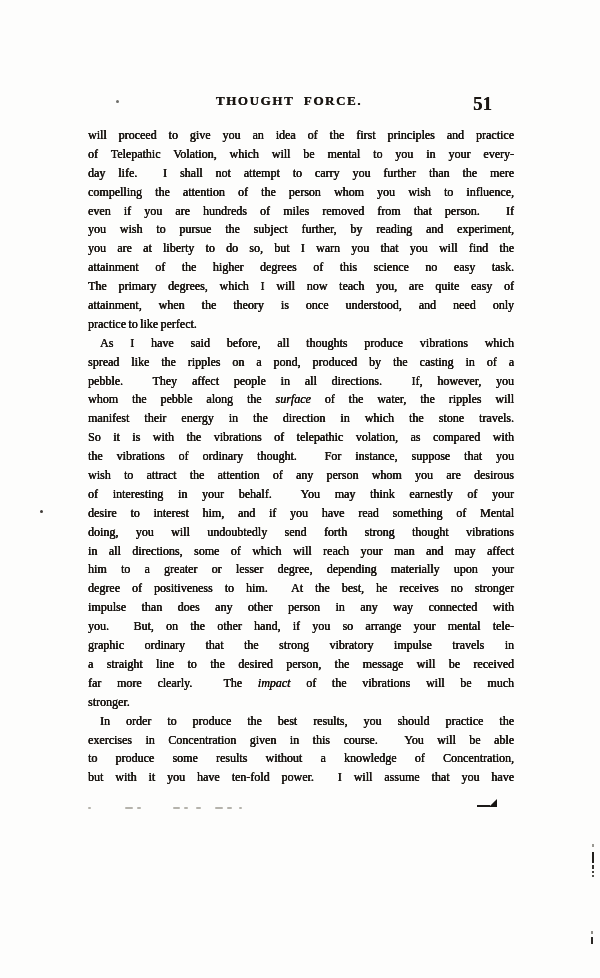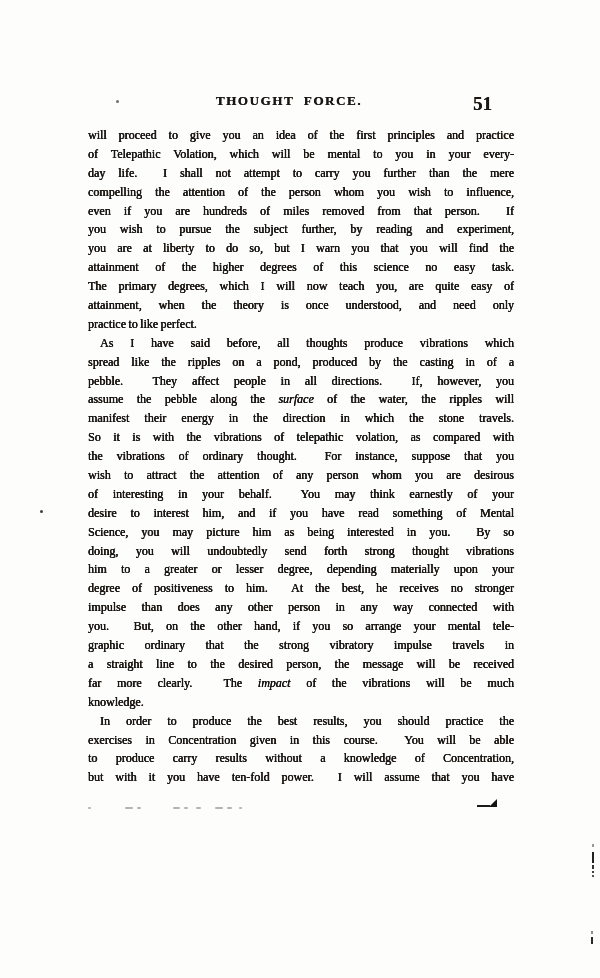--- a/index.html
+++ b/index.html
@@ -91,40 +91,40 @@
       <div class="line"><span>even if you are hundreds of miles removed from that person.&nbsp; If</span></div>
       <div class="line"><span>you wish to pursue the subject further, by reading and experiment,</span></div>
       <div class="line"><span>you are at liberty to do so, but I warn you that you will find the</span></div>
       <div class="line"><span>attainment of the higher degrees of this science no easy task.</span></div>
       <div class="line"><span>The primary degrees, which I will now teach you, are quite easy of</span></div>
       <div class="line"><span>attainment, when the theory is once understood, and need only</span></div>
       <div class="line para-end"><span>practice to like perfect.</span></div>
       <div class="line indent"><span>As I have said before, all thoughts produce vibrations which</span></div>
       <div class="line"><span>spread like the ripples on a pond, produced by the casting in of a</span></div>
       <div class="line"><span>pebble.&nbsp; They affect people in all directions.&nbsp; If, however, you</span></div>
-      <div class="line"><span>assume the pebble along the </span><span class="italic">surface</span><span> of the water, the ripples will</span></div>
+      <div class="line"><span>whom the pebble along the </span><span class="italic">surface</span><span> of the water, the ripples will</span></div>
       <div class="line"><span>manifest their energy in the direction in which the stone travels.</span></div>
       <div class="line"><span>So it is with the vibrations of telepathic volation, as compared with</span></div>
       <div class="line"><span>the vibrations of ordinary thought.&nbsp; For instance, suppose that you</span></div>
       <div class="line"><span>wish to attract the attention of any person whom you are desirous</span></div>
       <div class="line"><span>of interesting in your behalf.&nbsp; You may think earnestly of your</span></div>
       <div class="line"><span>desire to interest him, and if you have read something of Mental</span></div>
-      <div class="line"><span>Science, you may picture him as being interested in you.&nbsp; By so</span></div>
       <div class="line"><span>doing, you will undoubtedly send forth strong thought vibrations</span></div>
+      <div class="line"><span>in all directions, some of which will reach your man and may affect</span></div>
       <div class="line"><span>him to a greater or lesser degree, depending materially upon your</span></div>
       <div class="line"><span>degree of positiveness to him.&nbsp; At the best, he receives no stronger</span></div>
       <div class="line"><span>impulse than does any other person in any way connected with</span></div>
       <div class="line"><span>you.&nbsp; But, on the other hand, if you so arrange your mental tele-</span></div>
       <div class="line"><span>graphic ordinary that the strong vibratory impulse travels in</span></div>
       <div class="line"><span>a straight line to the desired person, the message will be received</span></div>
       <div class="line"><span>far more clearly.&nbsp; The </span><span class="italic">impact</span><span> of the vibrations will be much</span></div>
-      <div class="line para-end"><span>knowledge.</span></div>
+      <div class="line para-end"><span>stronger.</span></div>
       <div class="line indent"><span>In order to produce the best results, you should practice the</span></div>
       <div class="line"><span>exercises in Concentration given in this course.&nbsp; You will be able</span></div>
-      <div class="line"><span>to produce carry results without a knowledge of Concentration,</span></div>
+      <div class="line"><span>to produce some results without a knowledge of Concentration,</span></div>
       <div class="line"><span>but with it you have ten-fold power.&nbsp; I will assume that you have</span></div>
     </div>
 
   <div class="artifact header-dot"></div>
   <div class="artifact margin-dot"></div>
 
   <div class="artifact bleed-dot" style="left:88px;  width:3px;"></div>
   <div class="artifact bleed-dot" style="left:125px; width:8px;"></div>
   <div class="artifact bleed-dot" style="left:137px; width:4px;"></div>
   <div class="artifact bleed-dot" style="left:173px; width:7px;"></div>

